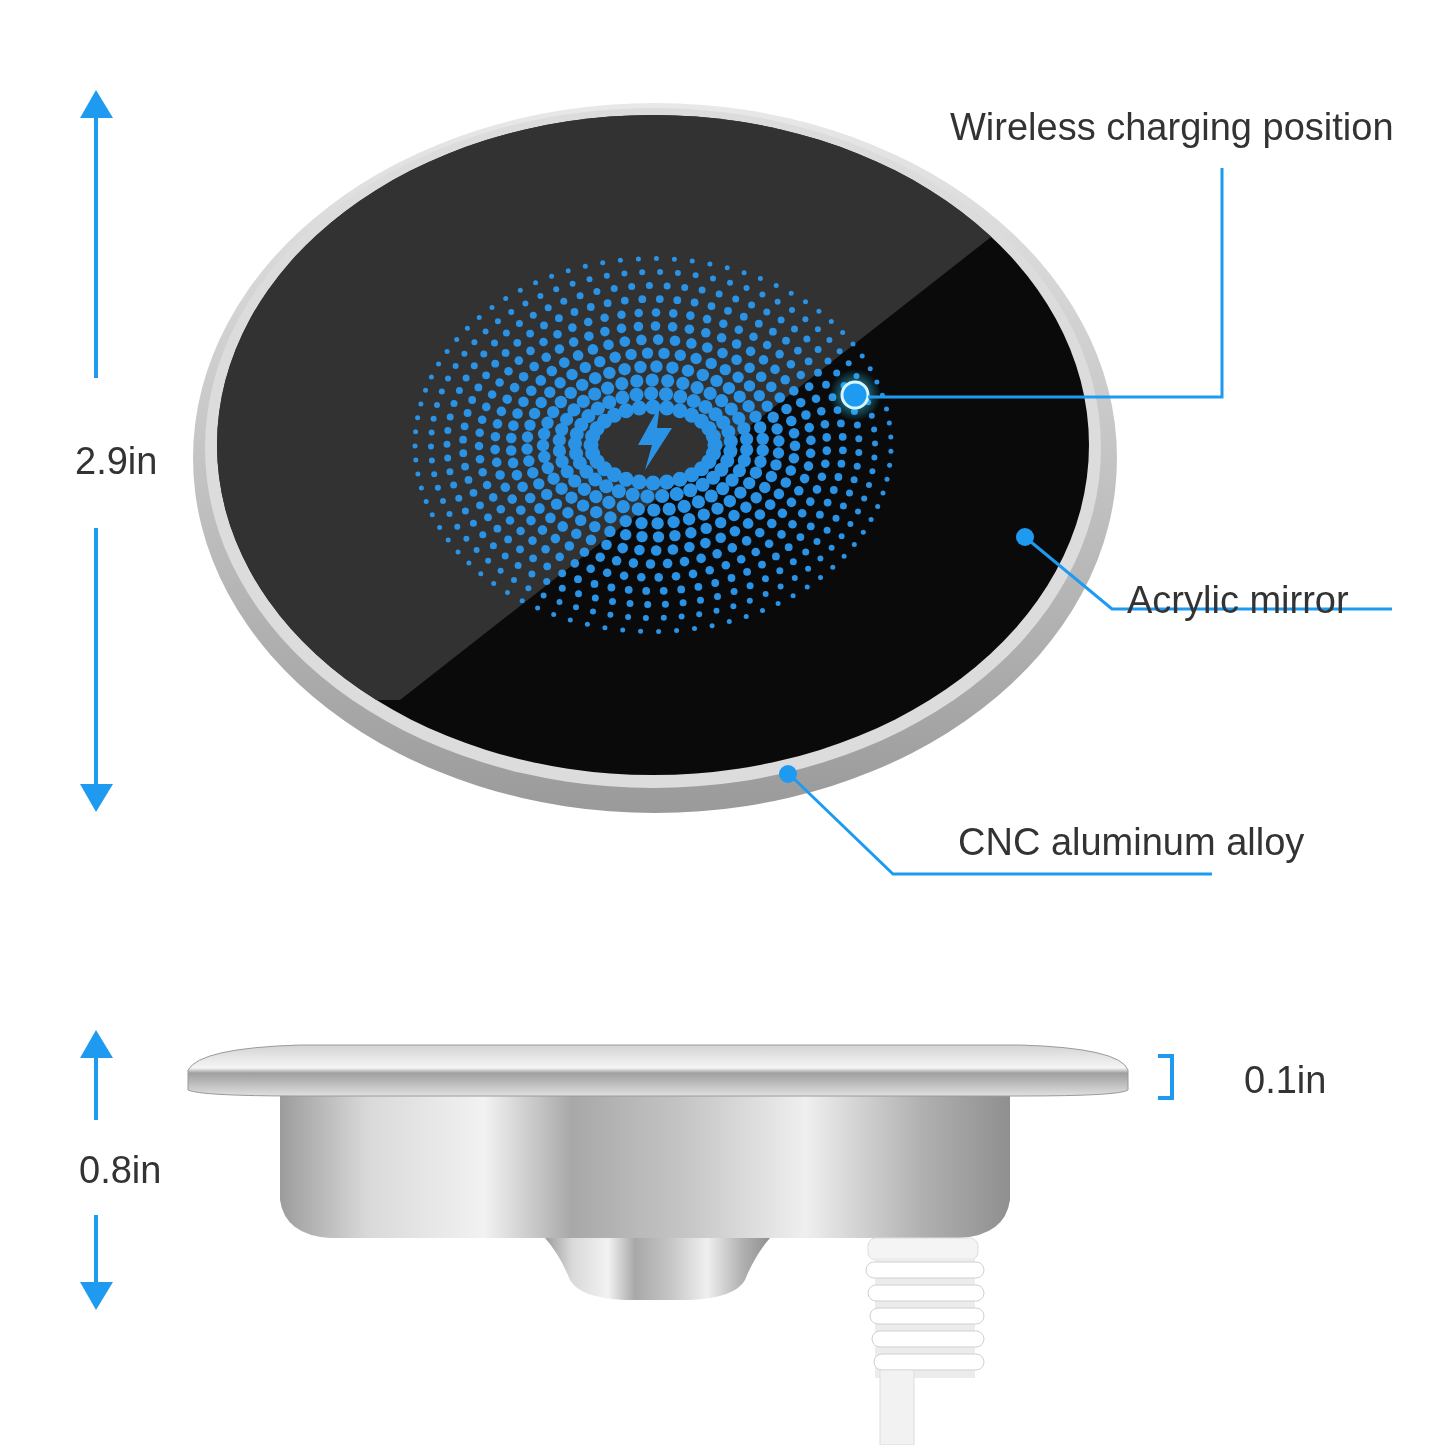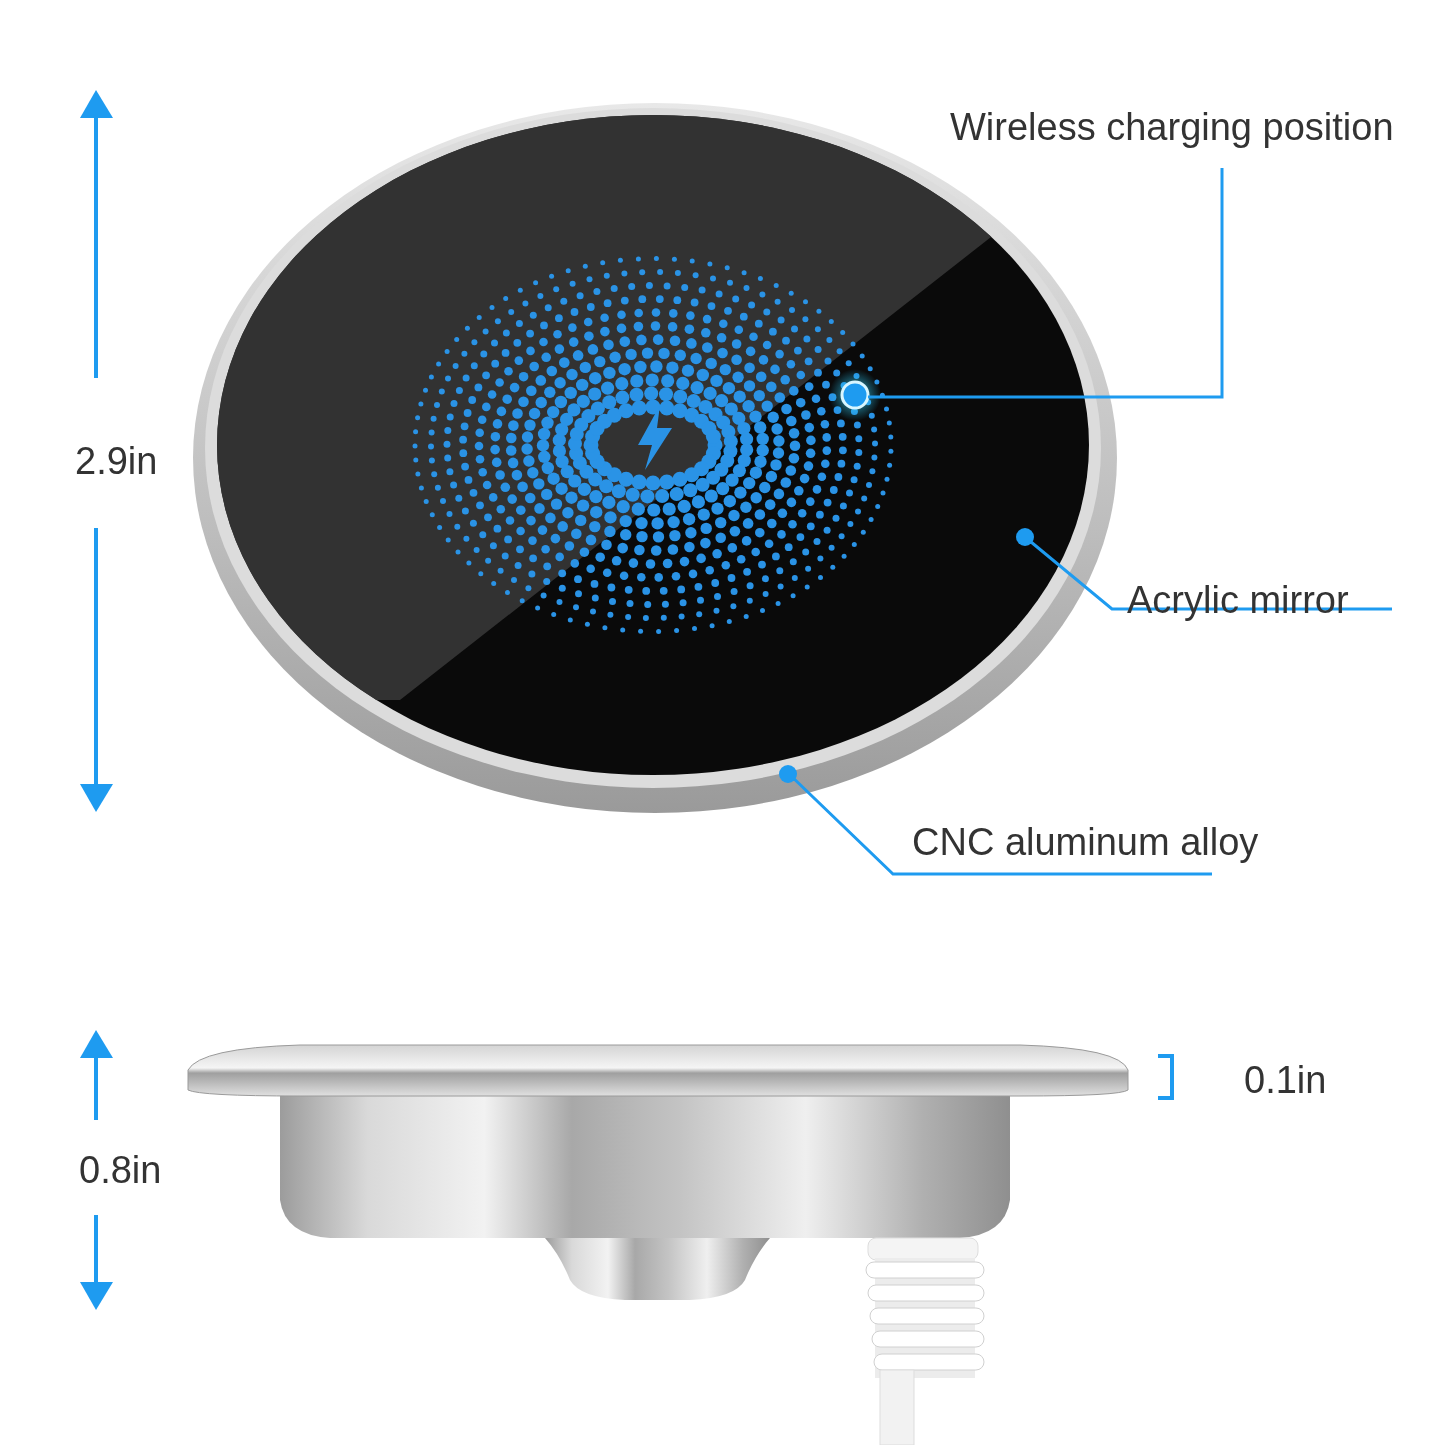--- a/index.html
+++ b/index.html
@@ -759,16 +759,16 @@
     <line x1="96" y1="1050" x2="96" y2="1120" stroke-width="4"></line>
     <polygon points="80,1058 96,1030 113,1058" stroke="none"></polygon>
     <line x1="96" y1="1215" x2="96" y2="1290" stroke-width="4"></line>
     <polygon points="80,1282 96,1310 113,1282" stroke="none"></polygon>
   </g>
   <polyline points="1158,1056 1172,1056 1172,1098 1158,1098" stroke="#1e9bf0" stroke-width="4" fill="none"></polyline>
 </svg>
 
 <div class="label" style="left:950px;top:108px;">Wireless charging position</div>
 <div class="label" style="left:1127px;top:553px;margin-top:28px;">Acrylic mirror</div>
-<div class="label" style="left:912px;top:823px;">CNC aluminum alloy</div>
+<div class="label" style="left:958px;top:823px;">CNC aluminum alloy</div>
 <div class="label" style="left:55px;top:442px;margin-left:20px;">2.9in</div>
 <div class="label" style="left:55px;top:1151px;margin-left:24px;">0.8in</div>
 <div class="label" style="left:1244px;top:1061px;">0.1in</div>
 
 </body></html>

